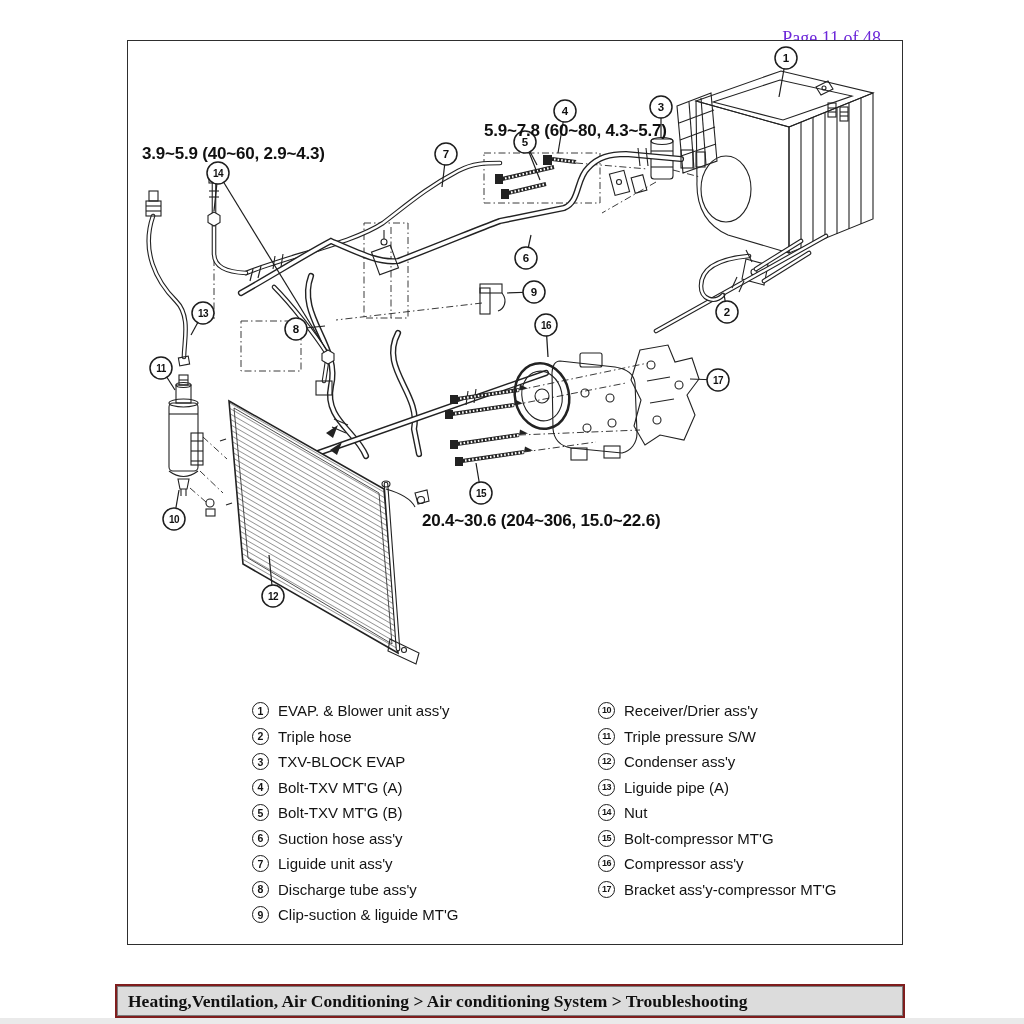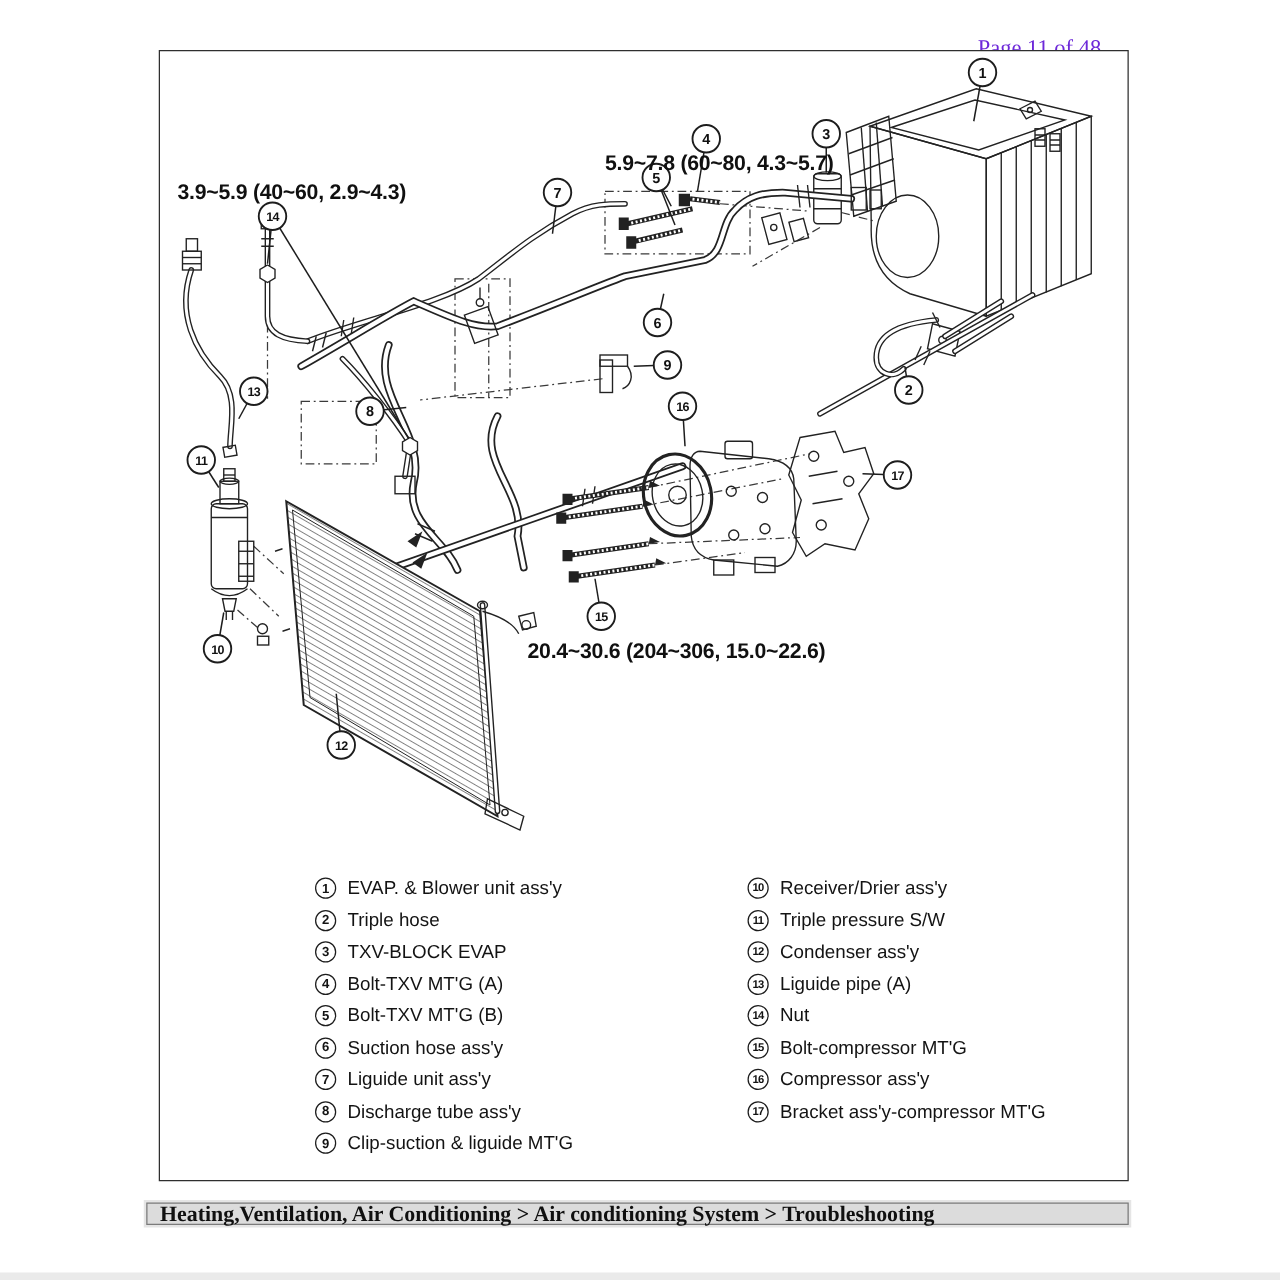--- a/index.html
+++ b/index.html
@@ -40,22 +40,22 @@
   .pl-col.right{left:470px;}
   .pl-row{display:flex;align-items:center;height:25.5px;font-size:15px;white-space:nowrap;color:#131313;}
   .pl-num{
     display:inline-flex;justify-content:center;align-items:center;flex:none;
     width:17px;height:17px;box-sizing:border-box;border:1.4px solid #1c1c1c;border-radius:50%;
     font-size:10.5px;font-weight:700;margin-right:9px;line-height:1;
   }
   .pl-num.two{font-size:9px;letter-spacing:-0.5px;}
   .pl-num.ghost{visibility:hidden;}
   .footer-bar{
-    position:absolute;left:115px;top:960px;width:790px;height:22px;
-    background:#e5e5e5;padding:2px;box-sizing:border-box;
+    position:absolute;left:115px;top:984px;width:790px;height:34px;
+    background:#7f1d1d;padding:2px;box-sizing:border-box;
   }
   .footer-inner{
     width:100%;height:100%;box-sizing:border-box;background:#dcdcdc;
     border:1px solid #7b7b7b;display:flex;align-items:center;
   }
   .footer-inner span{
     font:700 17.5px "Liberation Serif",serif;color:#101010;padding-left:10px;white-space:nowrap;
   }
   .bottom-strip{position:absolute;left:0;top:1018px;width:1024px;height:6px;background:#eaeaea;}
 </style>

